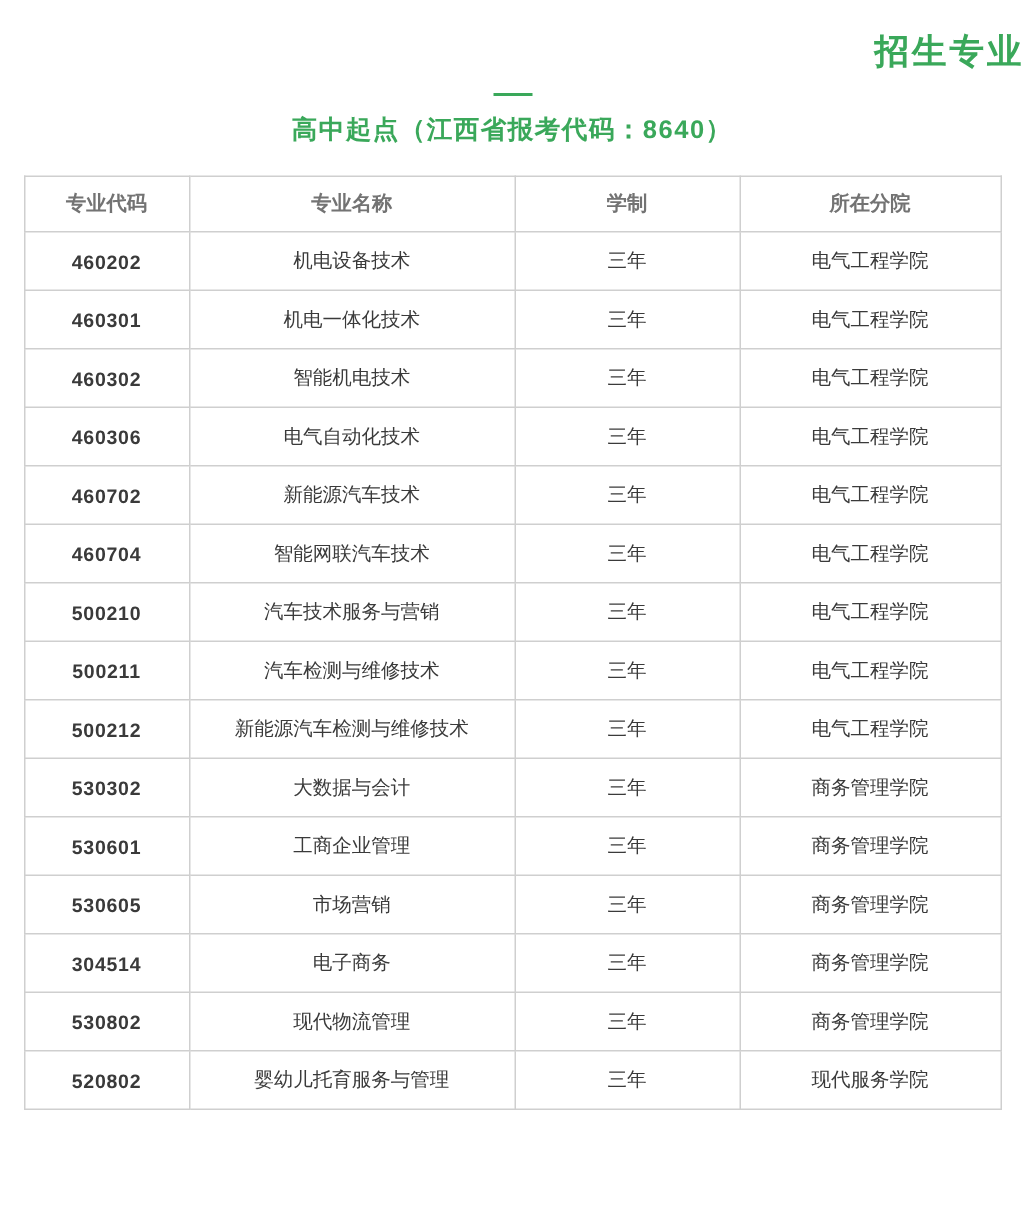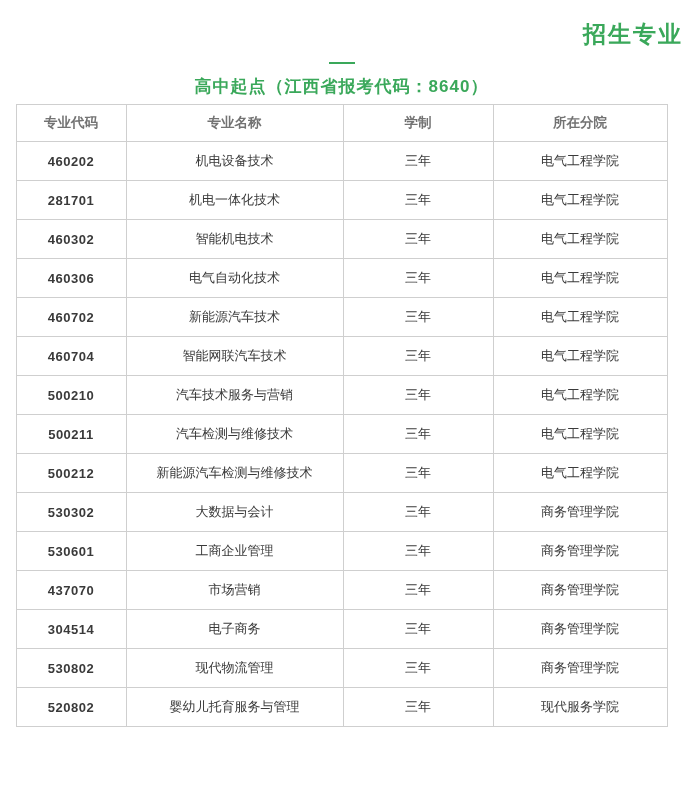--- a/index.html
+++ b/index.html
@@ -33,21 +33,21 @@
     height: 0;
     border-top: 2px solid #3aa85a;
     margin: 12px auto 10px auto;
   }
   .doc-subtitle {
     text-align: center;
     color: #3aa85a;
     font-size: 17px;
     font-weight: bold;
     letter-spacing: 1px;
-    margin: 0 0 4px 0;
+    margin: 0 0 17px 0;
     line-height: 26px;
   }
   table.major-table {
     border-collapse: collapse;
     width: 651px;
     margin: 0 auto;
     table-layout: fixed;
   }
   table.major-table th,
   table.major-table td {
@@ -103,21 +103,21 @@
       </tr>
     </thead>
     <tbody>
       <tr>
         <td class="cell-code">460202</td>
         <td class="cell-name">机电设备技术</td>
         <td>三年</td>
         <td>电气工程学院</td>
       </tr>
       <tr>
-        <td class="cell-code">281701</td>
+        <td class="cell-code">460301</td>
         <td class="cell-name">机电一体化技术</td>
         <td>三年</td>
         <td>电气工程学院</td>
       </tr>
       <tr>
         <td class="cell-code">460302</td>
         <td class="cell-name">智能机电技术</td>
         <td>三年</td>
         <td>电气工程学院</td>
       </tr>
@@ -163,21 +163,21 @@
         <td>三年</td>
         <td>商务管理学院</td>
       </tr>
       <tr>
         <td class="cell-code">530601</td>
         <td class="cell-name">工商企业管理</td>
         <td>三年</td>
         <td>商务管理学院</td>
       </tr>
       <tr>
-        <td class="cell-code">437070</td>
+        <td class="cell-code">530605</td>
         <td class="cell-name">市场营销</td>
         <td>三年</td>
         <td>商务管理学院</td>
       </tr>
       <tr>
         <td class="cell-code">304514</td>
         <td class="cell-name">电子商务</td>
         <td>三年</td>
         <td>商务管理学院</td>
       </tr>

